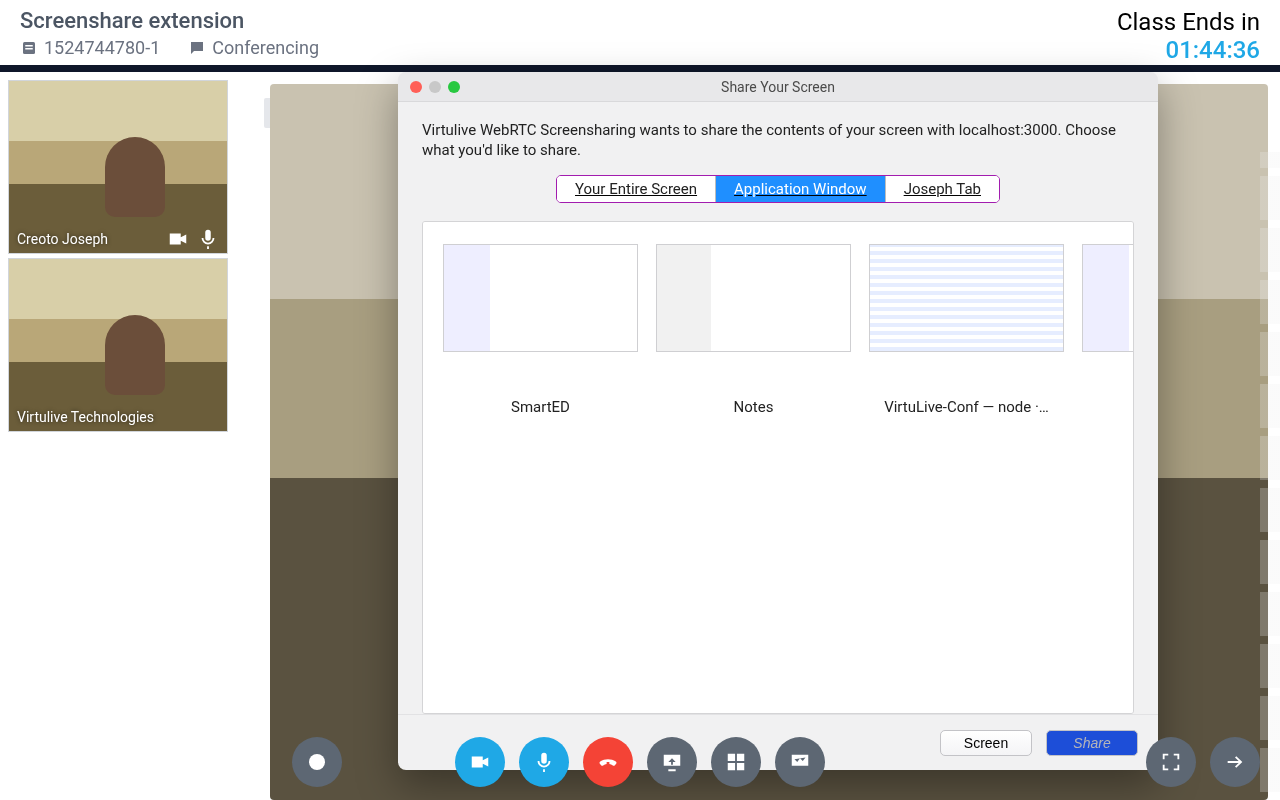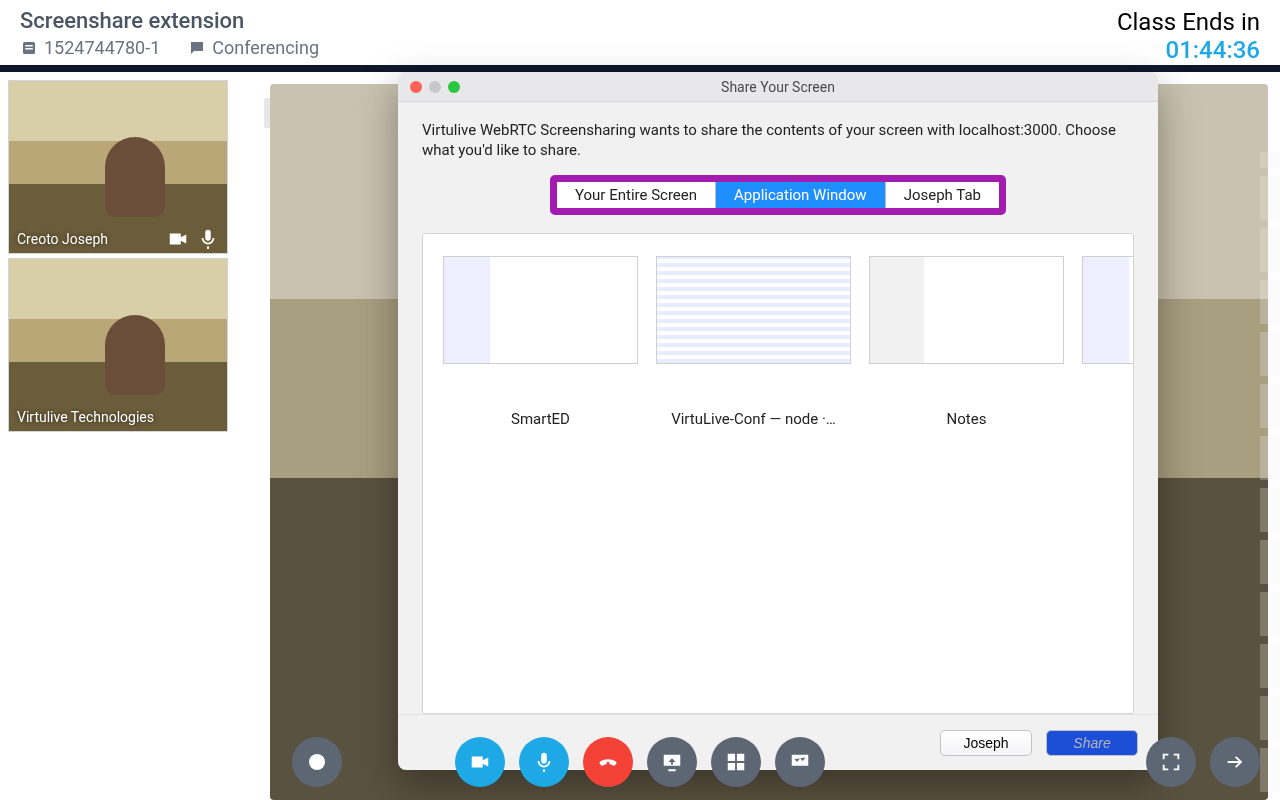--- a/index.html
+++ b/index.html
@@ -75,21 +75,21 @@
   .dotred, .dotyellow, .dotgreen { width: 12px; height: 12px; border-radius: 50%; }
   .dotred { background: #ff5f57; }
   .dotyellow { background: #c8c8c8; }
   .dotgreen { background: #28c840; }
   .dlg-title { flex: 1; text-align: center; font-size: 14px; color: #4b4b4b; }
   .dlg-body { padding: 18px 24px 0 24px; flex: 1; display: flex; flex-direction: column; }
   .dlg-msg { font-size: 15px; color: #222; margin-bottom: 14px; line-height: 1.35; }
   .segmented {
     display: flex; justify-content: center; margin-bottom: 18px;
   }
-  .seg-wrap { display: inline-flex; border: 7px solid #a21caf; border-radius: 5px; overflow: hidden; }
+  .seg-wrap { display: inline-flex; border: 1px solid #a21caf; border-radius: 5px; overflow: hidden; text-decoration: underline; }
   .seg {
     padding: 4px 18px; font-size: 15px; background: #fff; color: #222;
     border-right: 1px solid #bcbcbc; cursor: pointer;
   }
   .seg:last-child { border-right: none; }
   .seg.active { background: #1f8fff; color: #fff; }
   .scroll-area {
     flex: 1; background: #fff; border: 1px solid #d4d4d6; border-radius: 3px;
     padding: 22px 20px 10px 20px; overflow: auto; position: relative;
   }
@@ -229,36 +229,36 @@
             <div class="seg">Joseph Tab</div>
           </div>
       </div>
       <div class="scroll-area">
         <div class="win-grid" id="win-grid">
             <div class="win-item">
               <div class="win-thumb app1"></div>
               <div class="win-caption">SmartED</div>
             </div>
             <div class="win-item">
+              <div class="win-thumb app2"></div>
+              <div class="win-caption">Notes</div>
+            </div>
+            <div class="win-item">
               <div class="win-thumb app3"></div>
               <div class="win-caption">VirtuLive-Conf — node ·…</div>
-            </div>
-            <div class="win-item">
-              <div class="win-thumb app2"></div>
-              <div class="win-caption">Notes</div>
             </div>
             <div class="win-item">
               <div class="win-thumb app1"></div>
               <div class="win-caption"></div>
             </div>
           </div>
       </div>
     </div>
     <div class="dlg-footer">
-      <button class="btn">Joseph</button>
+      <button class="btn">Screen</button>
       <button class="btn" id="share-btn" disabled="">Share</button>
     </div>
   </div>
 
   <div class="bottombar">
     <div class="bb-left">
       <div class="circ grey">
         <span class="recdot"></span>
       </div>
     </div>

